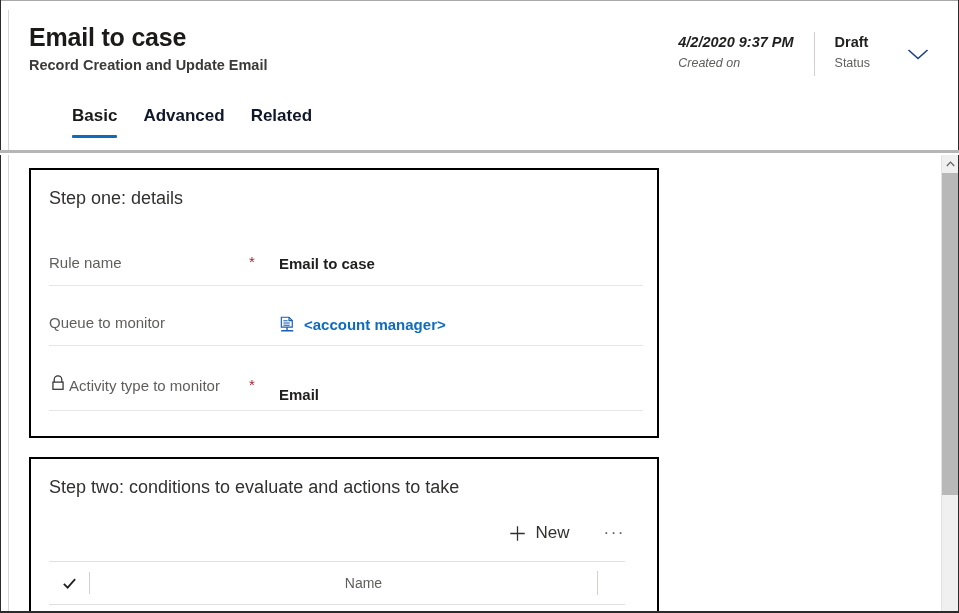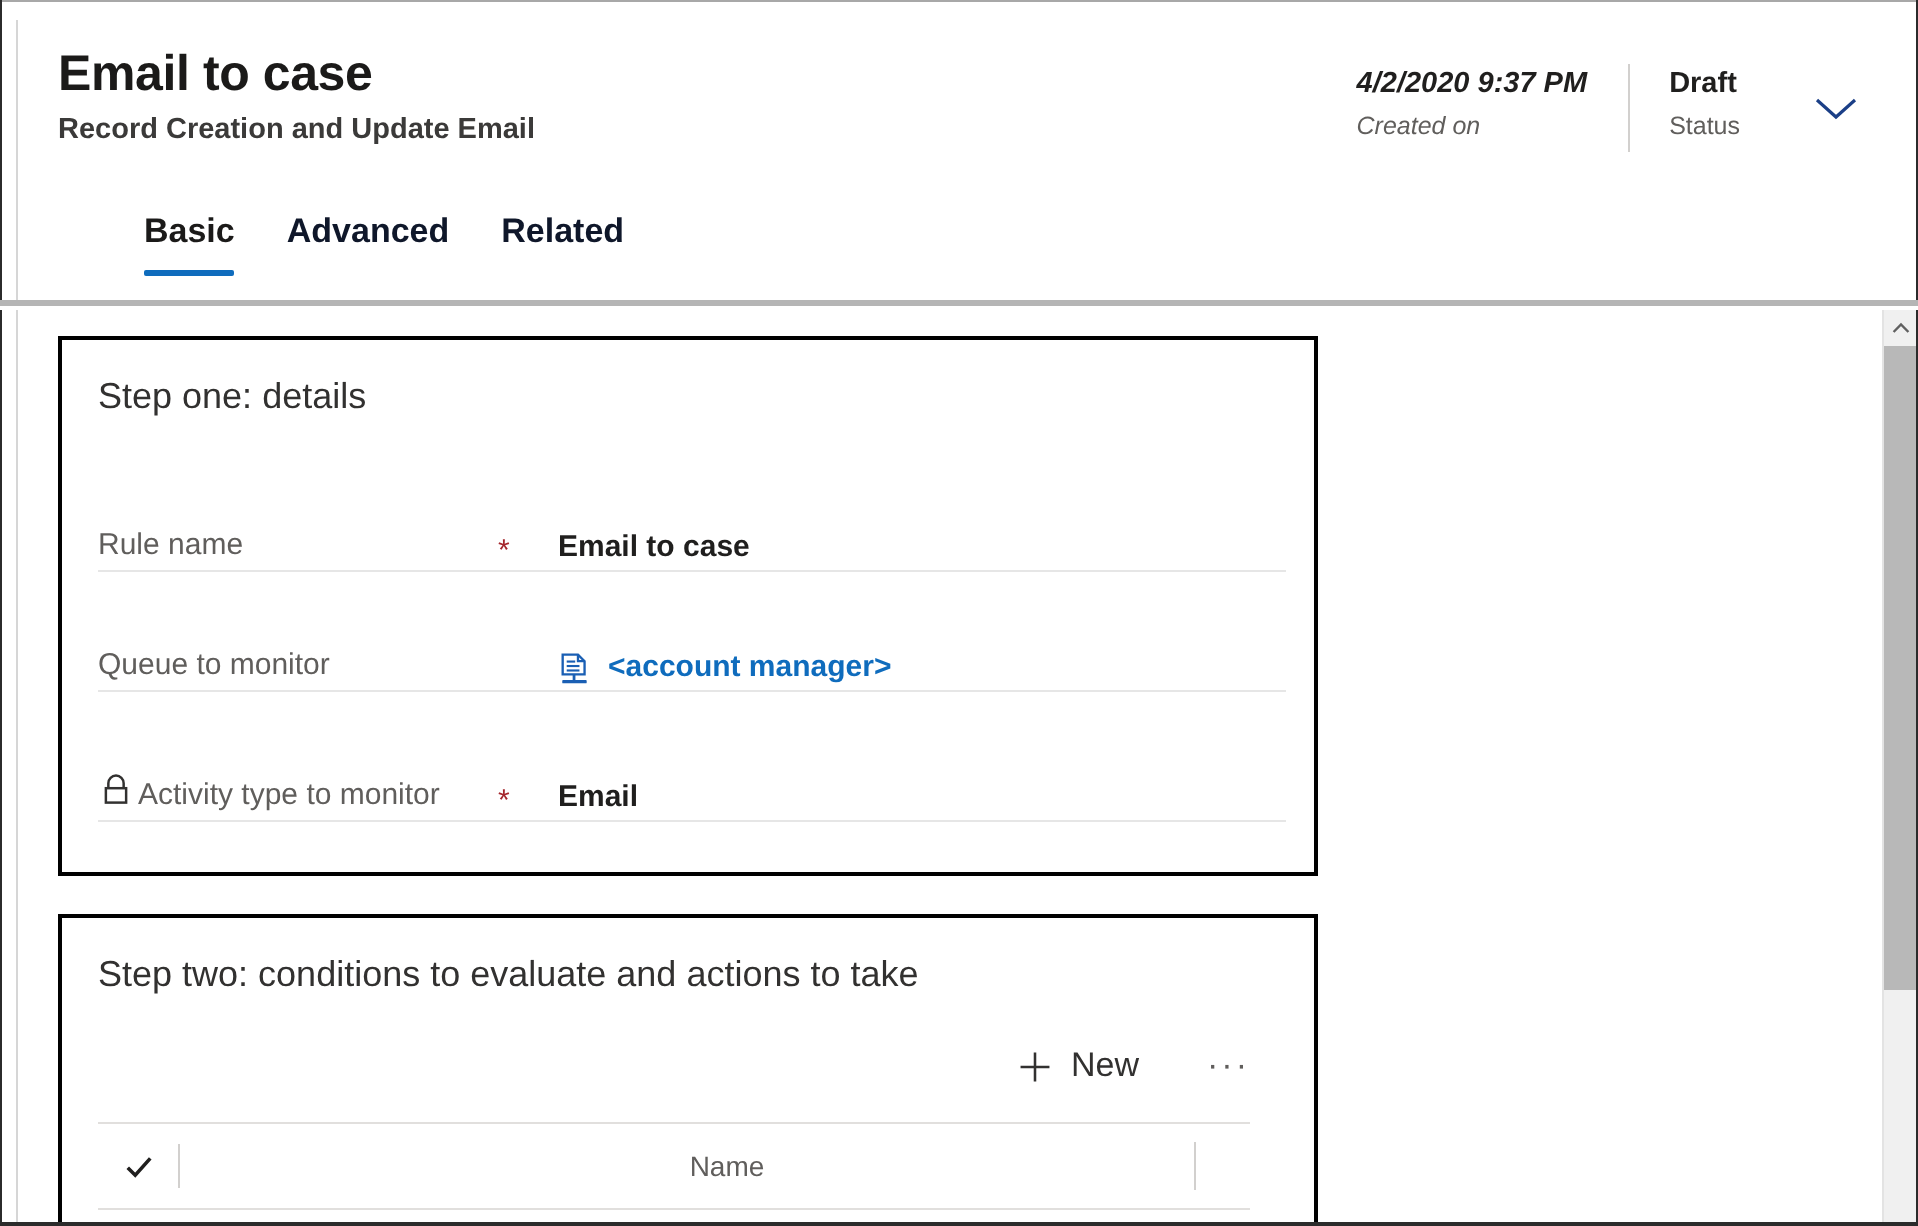--- a/index.html
+++ b/index.html
@@ -226,21 +226,21 @@
   
   .fields {
     position: absolute;
     left: 18px;
     top: 56px;
     width: 594px;
   }
   .field-row {
     position: relative;
     display: flex;
-    align-items: flex-end;
+    align-items: center;
     min-height: 60px;
     border-bottom: 1px solid #e6e6e6;
     box-sizing: border-box;
   }
   .field-row.row1 { height: 60px; }
   .field-row.row2 { height: 60px; }
   .field-row.row3 { height: 65px; }
 
   .field-label-wrap {
     width: 200px;

